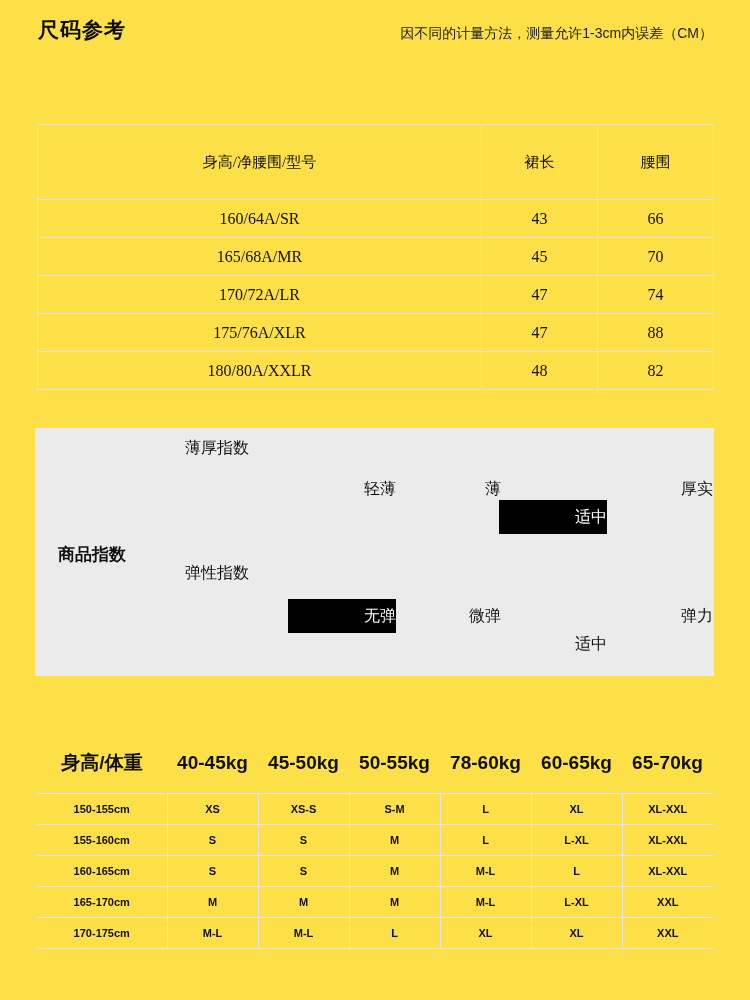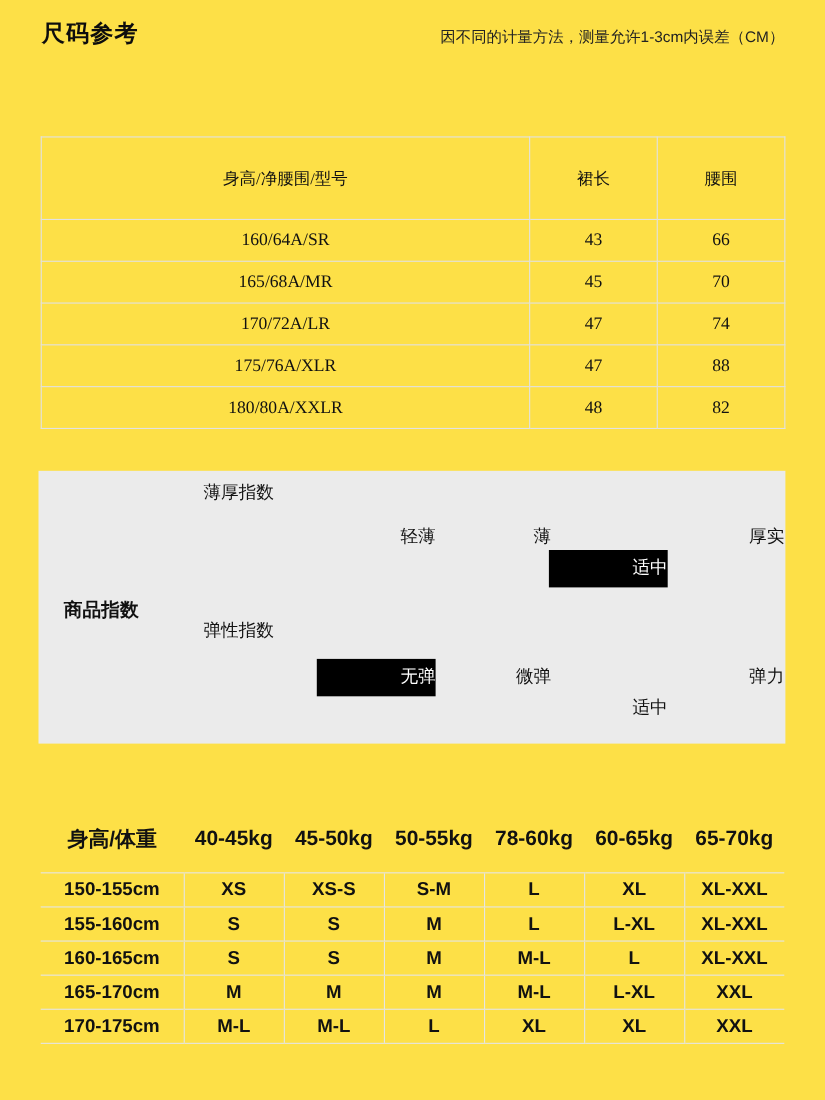--- a/index.html
+++ b/index.html
@@ -29,21 +29,21 @@
   .opt.r2{top:171px;}
   .opt.c1{left:253px;} .opt.c2{left:358px;} .opt.c3{left:464px;margin-top:28px;} .opt.c4{left:570px;}
   .opt.selected{background:#000000;color:#ffffff;}
   
   .rec-table{
     position:absolute;left:37px;top:733px;width:676px;border-collapse:collapse;table-layout:fixed;
     text-align:center;color:#111;
   }
   .rec-table th,.rec-table td{padding:0;font-weight:700;}
   .rec-table thead th{height:60px;font-size:19px;border:none;}
-  .rec-table tbody th,.rec-table tbody td{height:30px;font-size:17px;border-top:1px solid #e5e5e5;}
+  .rec-table tbody th,.rec-table tbody td{height:30px;font-size:11px;border-top:1px solid #e5e5e5;}
   .rec-table tbody tr:last-child th,.rec-table tbody tr:last-child td{border-bottom:1px solid #e5e5e5;}
   .rec-table tbody tr > *:not(:first-child){border-left:1px solid #e5e5e5;}
   
   .note{position:absolute;left:37px;top:971px;font-size:12px;color:#555;}
 </style>
 </head>
 <body>
 
 <div class="page">
 

